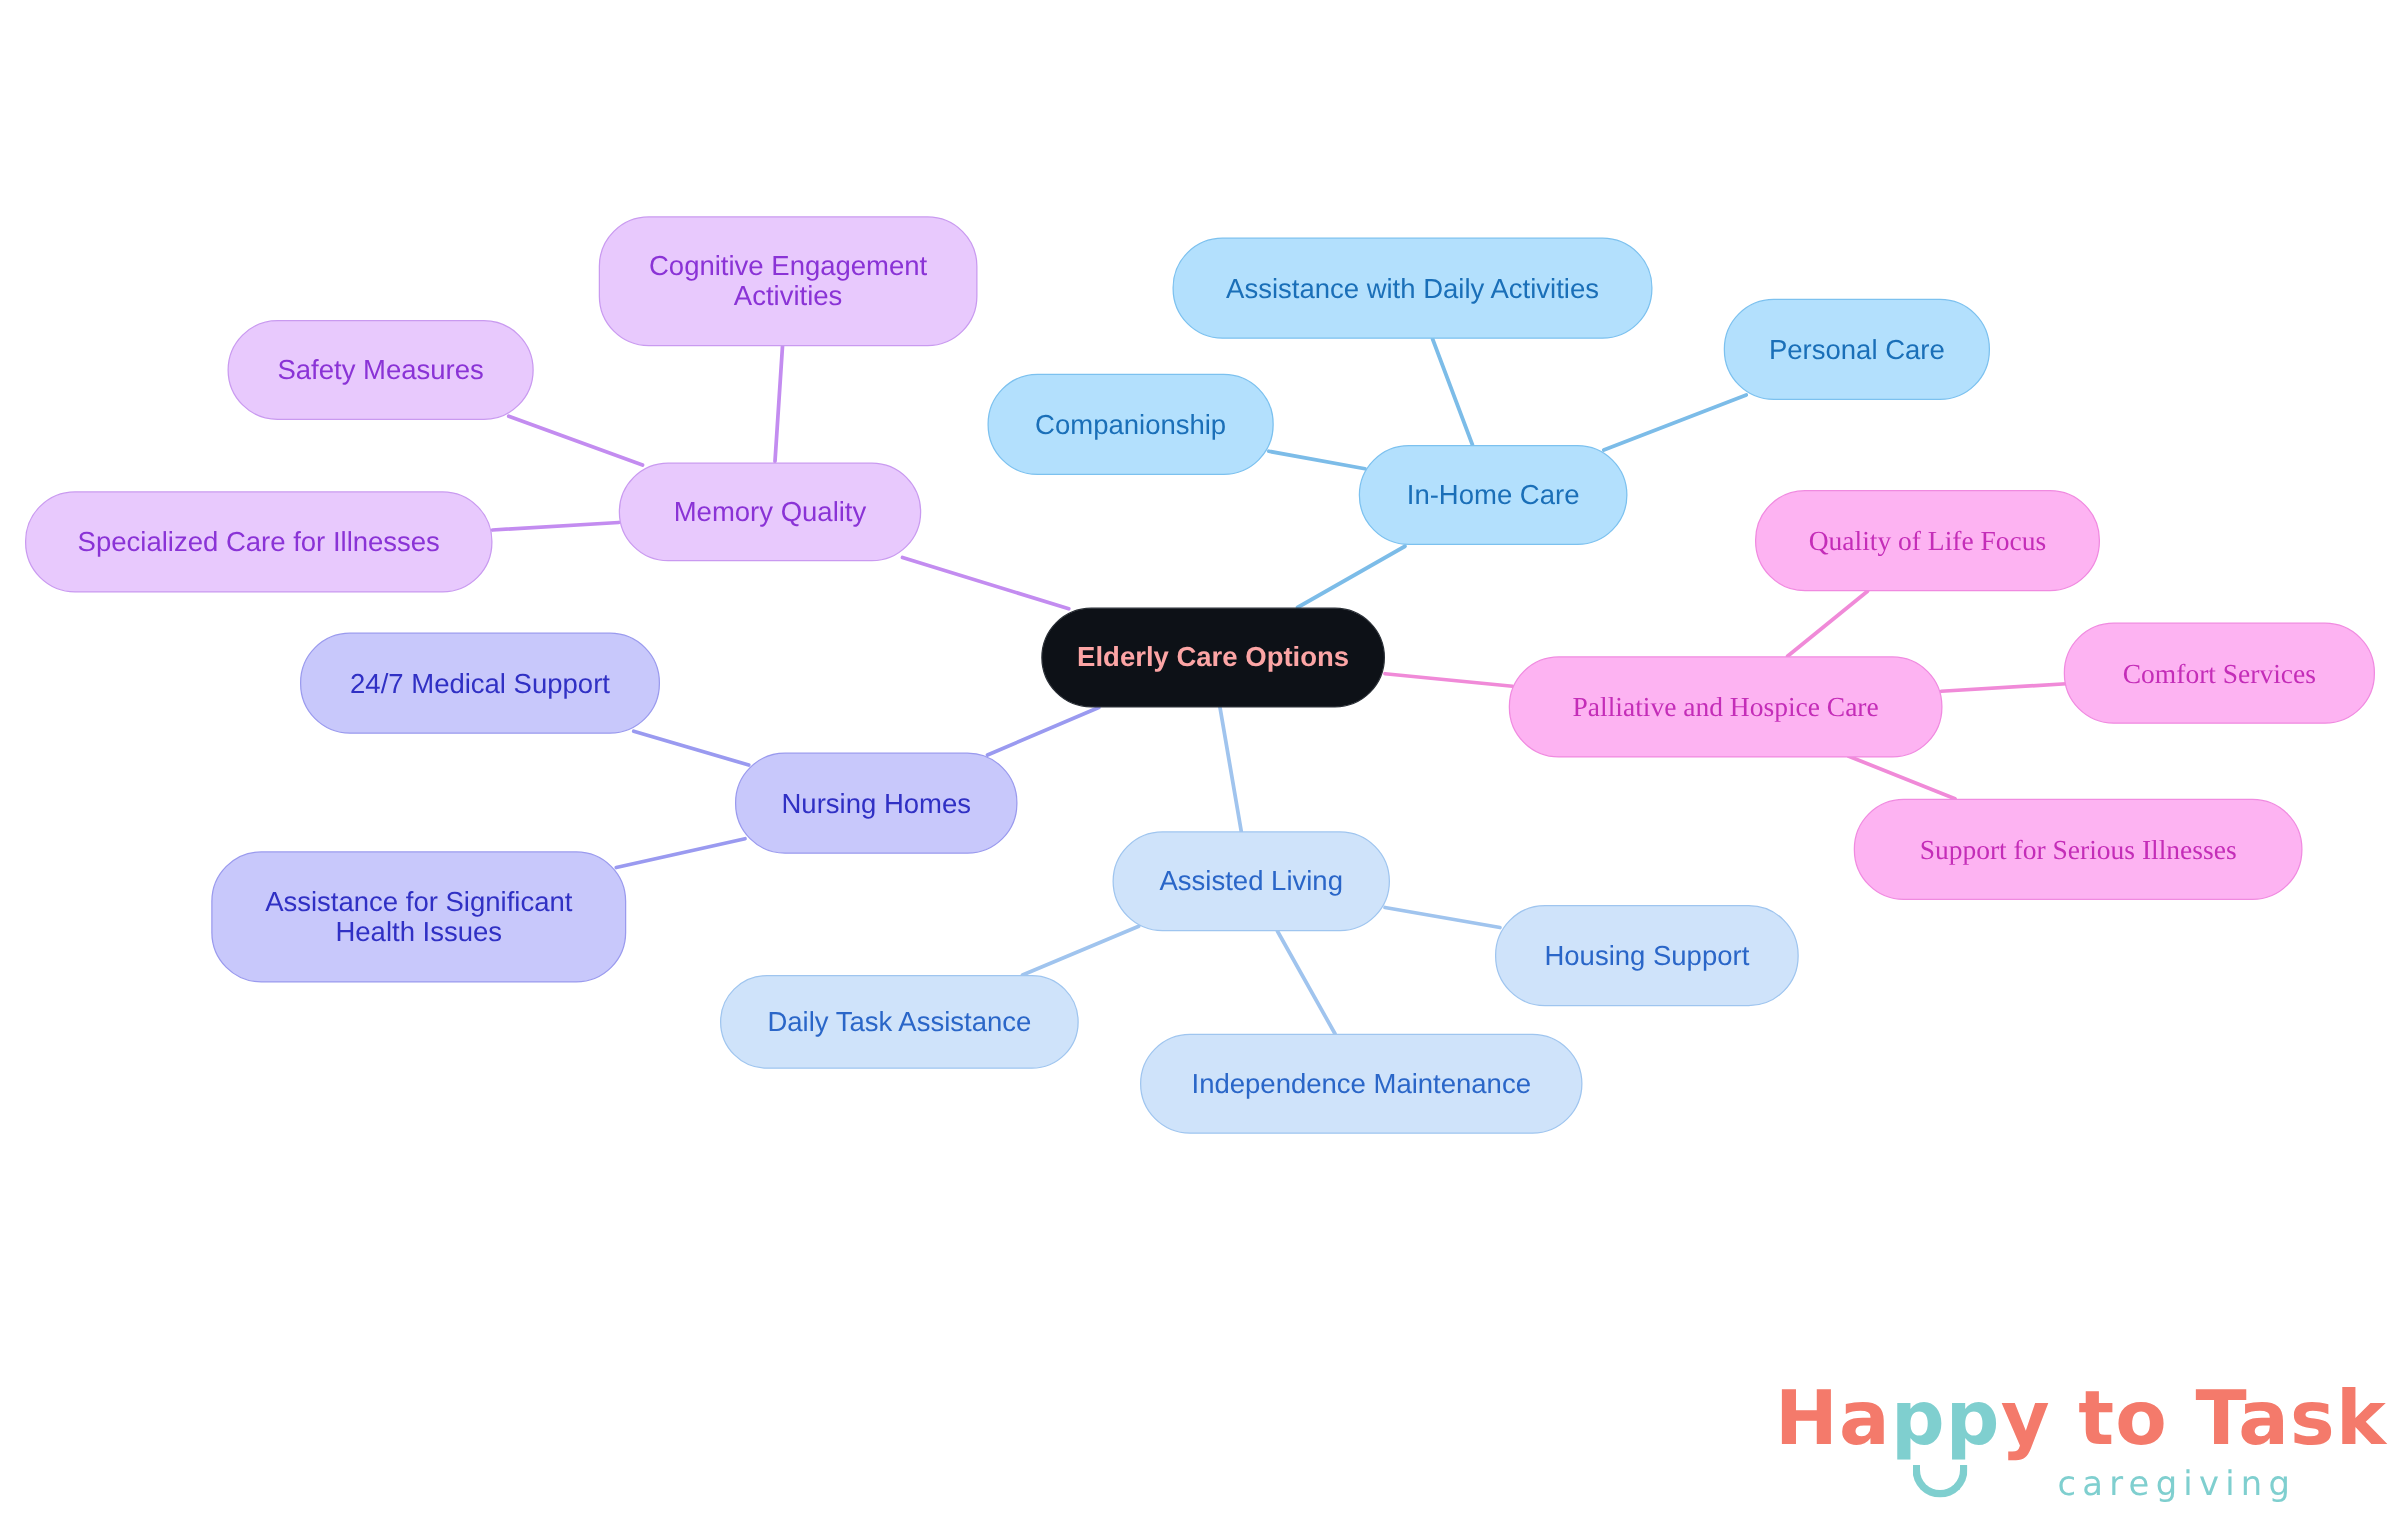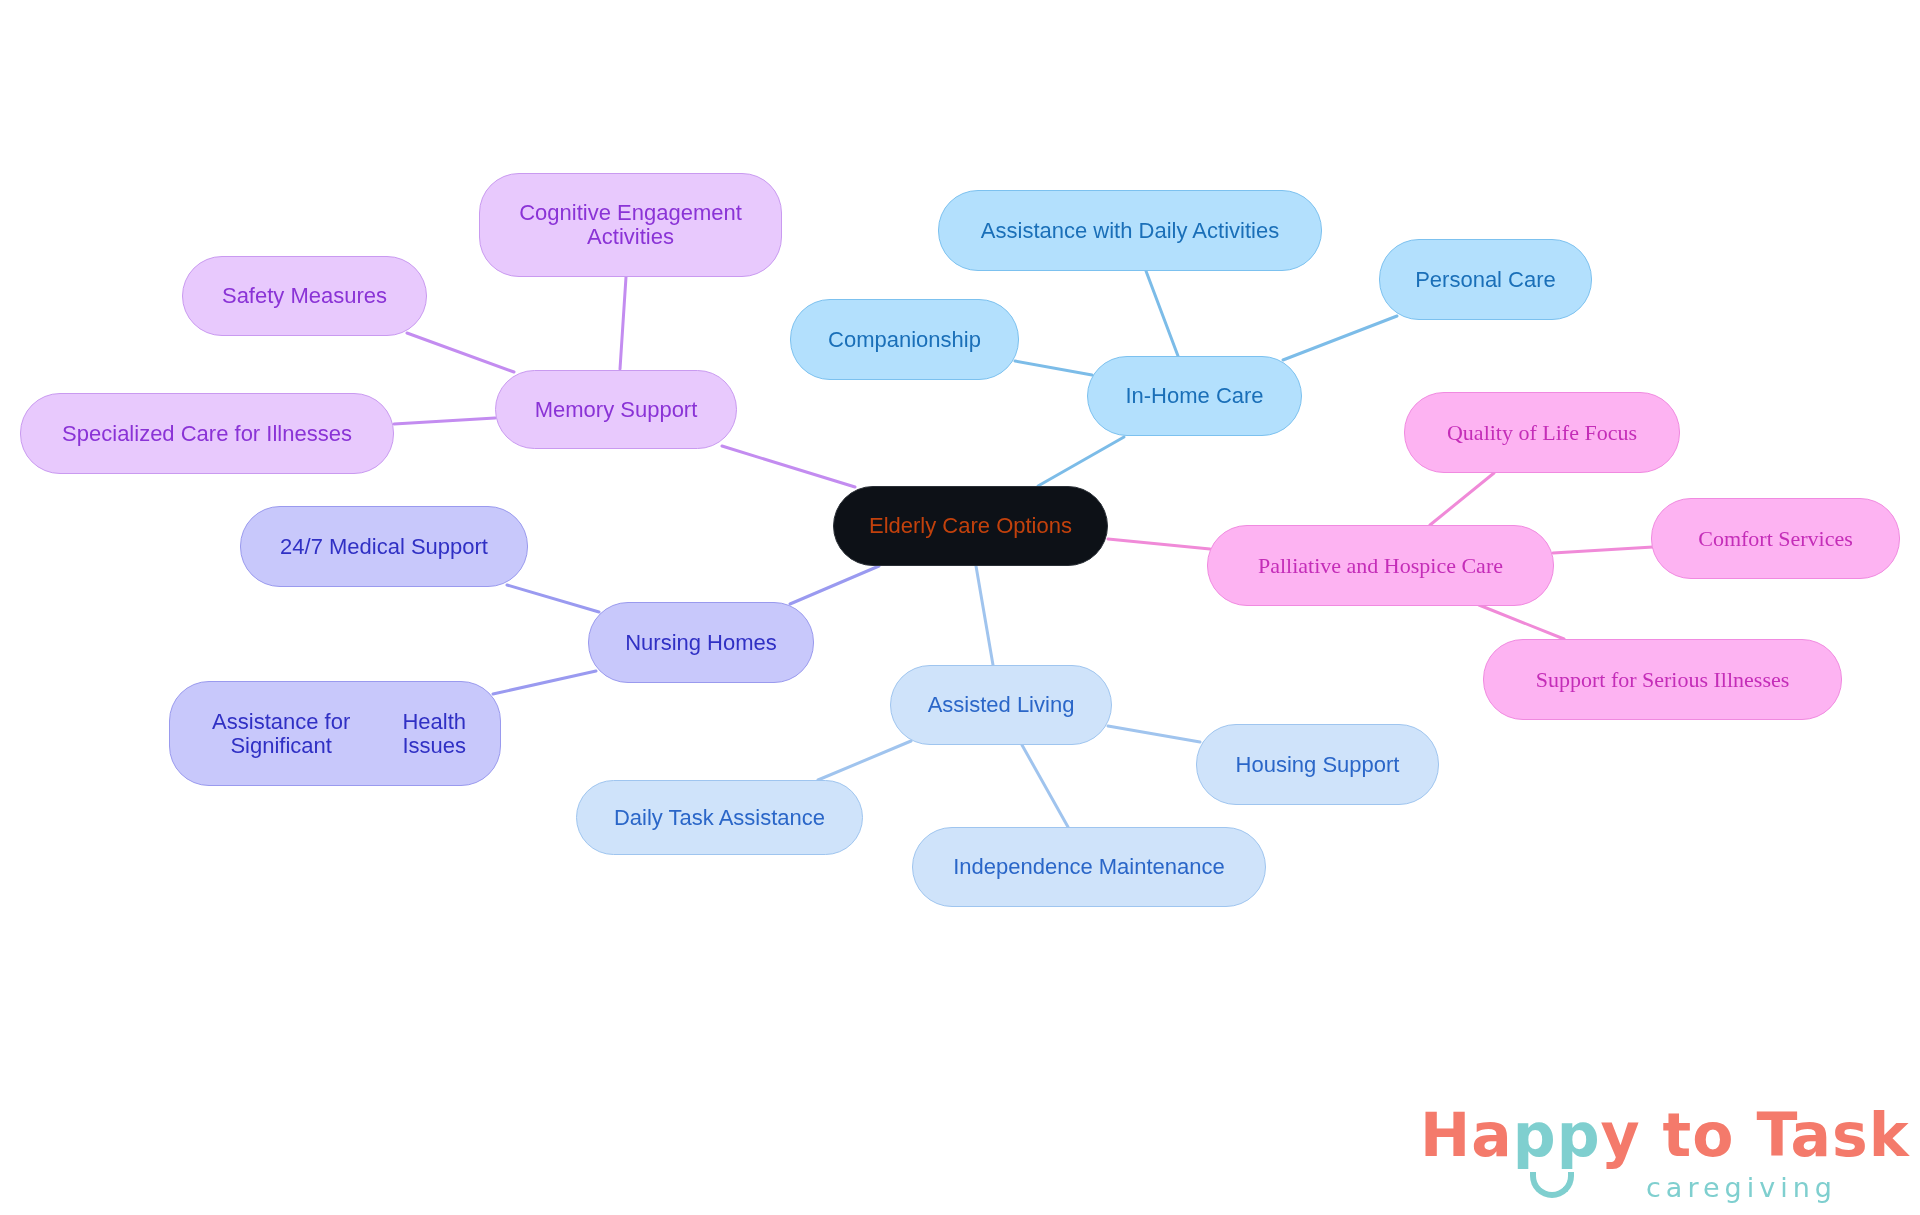--- a/index.html
+++ b/index.html
@@ -3,21 +3,21 @@
 <meta charset="utf-8">
 <style>
   html, body { margin:0; padding:0; }
   body { width:1920px; height:1215px; background:#ffffff; position:relative; overflow:hidden;
          font-family:"Liberation Sans", "DejaVu Sans", sans-serif; }
   #edges { position:absolute; left:0; top:0; width:1920px; height:1215px; }
   .node { position:absolute; box-sizing:border-box; border-radius:40px; border:1.5px solid;
           display:flex; align-items:center; justify-content:center; text-align:center;
           font-size:22px; line-height:24px; padding:0 12px; }
   .node span { display:block; }
-  .root { background:#0d1117; border-color:#2a2f36; color:#c2410c; }
+  .root { background:#0d1117; border-color:#2a2f36; color:#fca5a5;font-weight:bold; }
   .memory { background:#e8c9fd; border-color:#c99af0; color:#8a33d6; }
   .nursing { background:#c8c8fb; border-color:#9a9aee; color:#3030c4; }
   .assisted { background:#cfe3fa; border-color:#9fc5ef; color:#2a66c8; }
   .inhome { background:#b3e0fd; border-color:#7cc1ef; color:#1a6fb8; }
   .palliative { background:#fdb3f2; border-color:#f08ae0; color:#c42db8;font-family:Liberation Serif, serif; }
   .logo { position:absolute; left:1420px; top:1100px; width:460px; height:110px; }
   .logo-main { position:absolute; left:0; top:0; font-family:"DejaVu Sans", sans-serif; font-weight:bold;
                font-size:60px; letter-spacing:1px; white-space:nowrap; }
   .logo-main .coral { color:#f47a6b; }
   .logo-main .teal { color:#7fcfcf; }
@@ -56,40 +56,40 @@
     <line x1="1553" y1="553" x2="1653" y2="547" stroke="#f08ad8"></line>
     <line x1="1479" y1="605" x2="1564" y2="639" stroke="#f08ad8"></line>
   </g>
 </svg>
 
 <div class="node root" style="left:833px;top:486px;width:275px;height:80px;">
   <span>Elderly Care Options</span>
 </div>
 
 <div class="node memory" style="left:495px;top:370px;width:242px;height:79px;">
-  <span>Memory Support</span>
+  <span>Memory Quality</span>
 </div>
 <div class="node memory" style="left:479px;top:173px;width:303px;height:104px;flex-direction:column;">
   <span>Cognitive Engagement</span>
   <span>Activities</span>
 </div>
 <div class="node memory" style="left:182px;top:256px;width:245px;height:80px;">
   <span>Safety Measures</span>
 </div>
 <div class="node memory" style="left:20px;top:393px;width:374px;height:81px;">
   <span>Specialized Care for Illnesses</span>
 </div>
 
 <div class="node nursing" style="left:588px;top:602px;width:226px;height:81px;">
   <span>Nursing Homes</span>
 </div>
 <div class="node nursing" style="left:240px;top:506px;width:288px;height:81px;">
   <span>24/7 Medical Support</span>
 </div>
-<div class="node nursing" style="left:169px;top:681px;width:332px;height:105px;flex-direction:row;">
+<div class="node nursing" style="left:169px;top:681px;width:332px;height:105px;flex-direction:column;">
   <span>Assistance for Significant</span>
   <span>Health Issues</span>
 </div>
 
 <div class="node assisted" style="left:890px;top:665px;width:222px;height:80px;">
   <span>Assisted Living</span>
 </div>
 <div class="node assisted" style="left:1196px;top:724px;width:243px;height:81px;">
   <span>Housing Support</span>
 </div>

